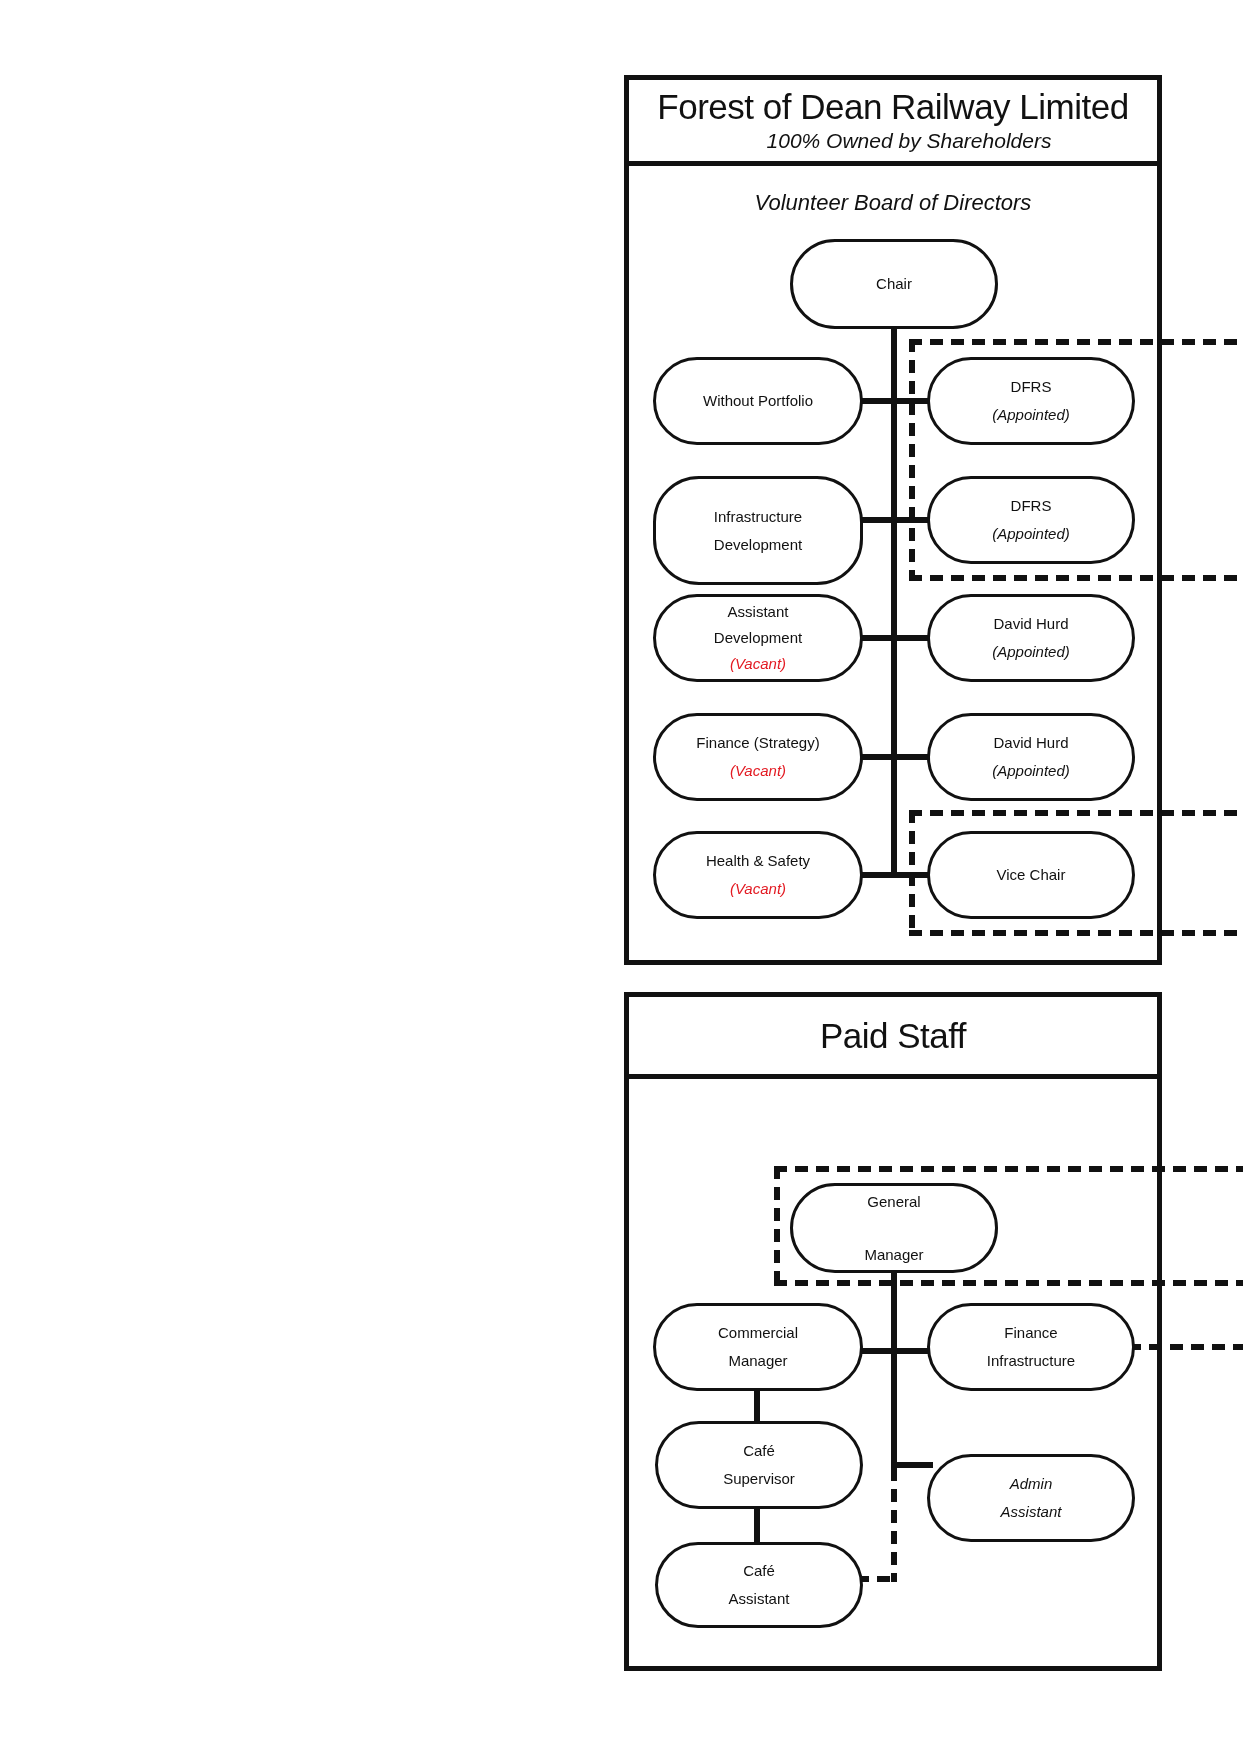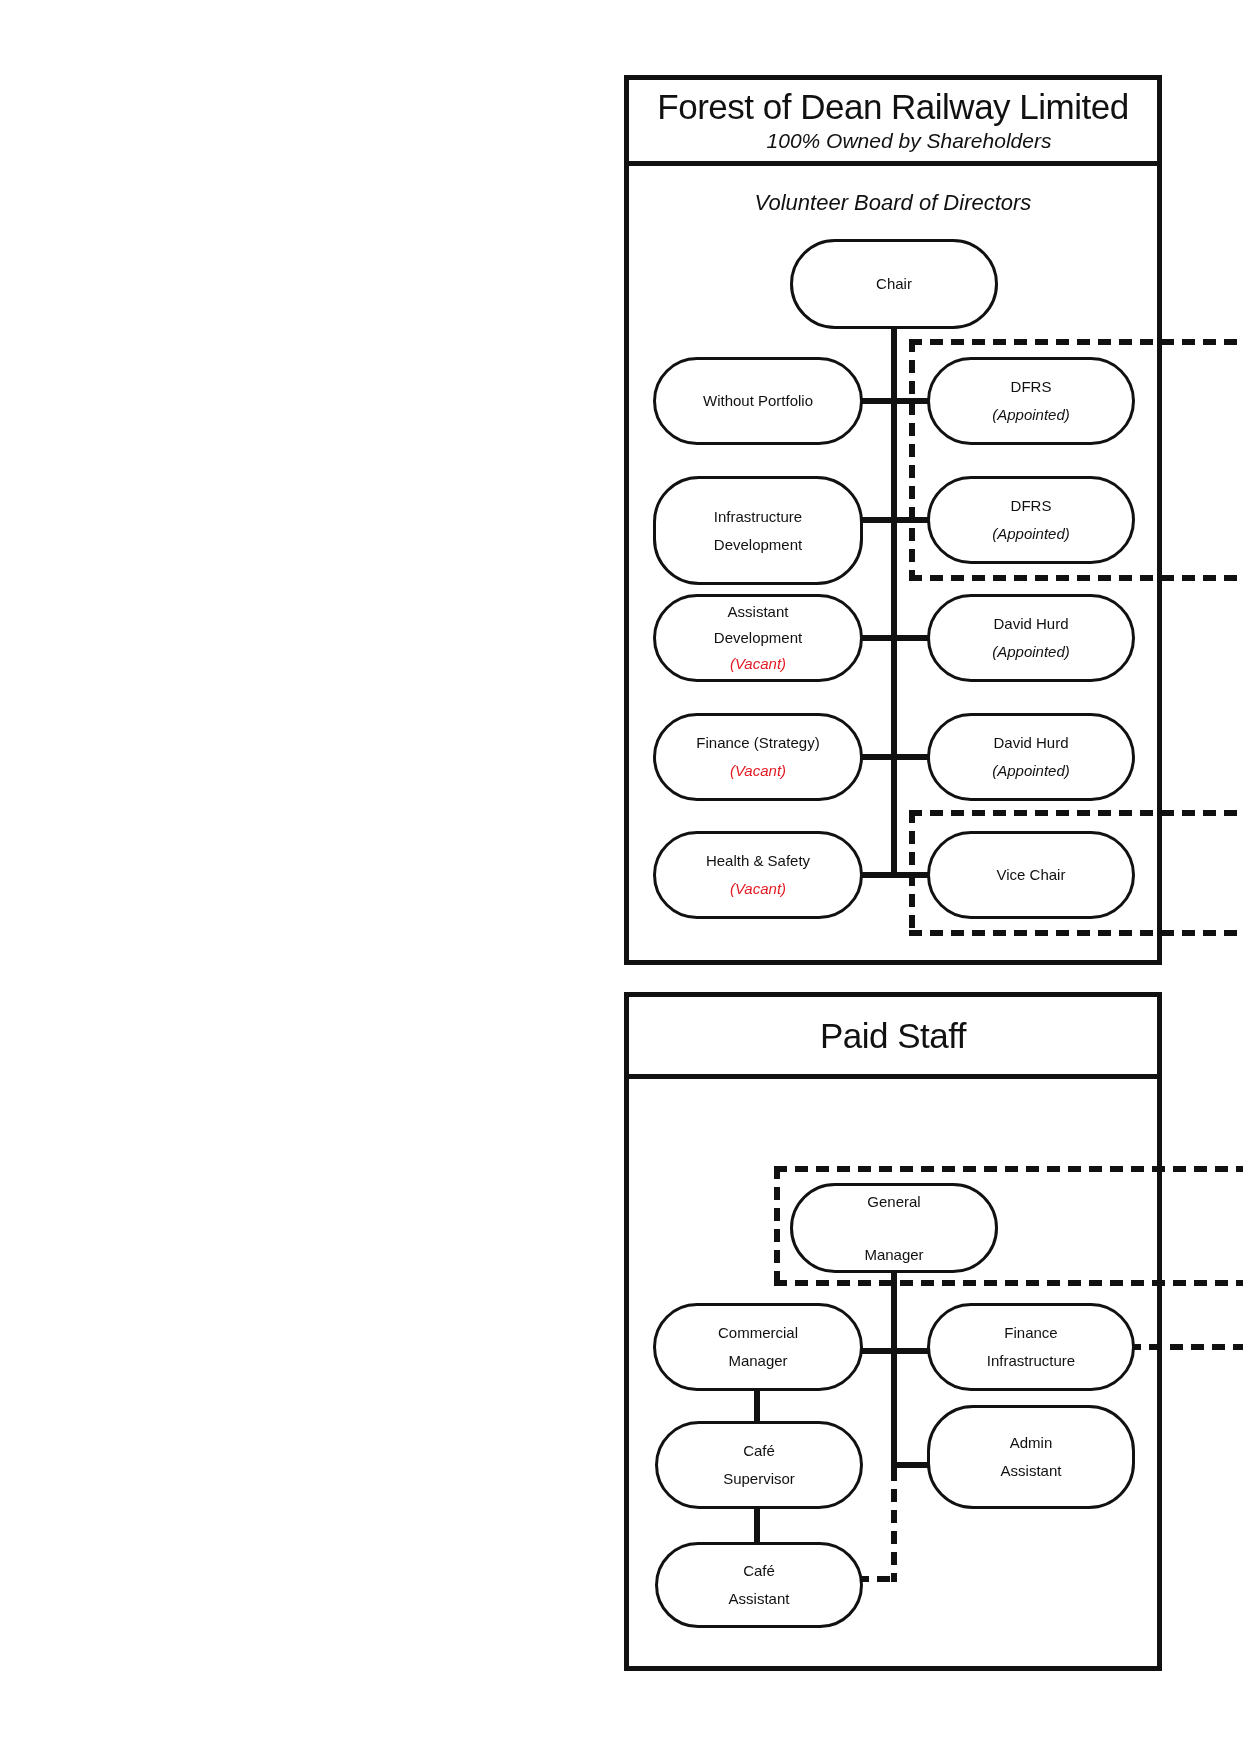--- a/index.html
+++ b/index.html
@@ -183,21 +183,21 @@
   <div class="node" style="left:927px;top:1303px;width:208px;height:88px;">
     <span>Finance</span>
     <span>Infrastructure</span>
   </div>
 
   <div class="node" style="left:655px;top:1421px;width:208px;height:88px;">
     <span>Café</span>
     <span>Supervisor</span>
   </div>
 
-  <div class="node" style="left:927px;top:1405px;width:208px;height:104px;">
+  <div class="node" style="left:927px;top:1454px;width:208px;height:88px;font-style:italic;">
     <span>Admin</span>
     <span>Assistant</span>
   </div>
 
   <div class="node" style="left:655px;top:1542px;width:208px;height:86px;">
     <span>Café</span>
     <span>Assistant</span>
   </div>
 
 </div>

